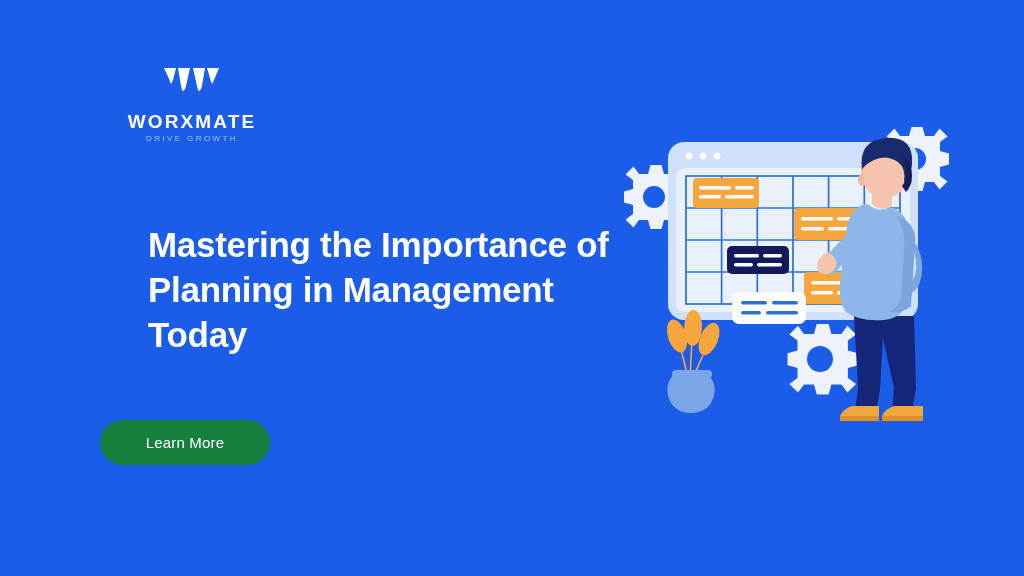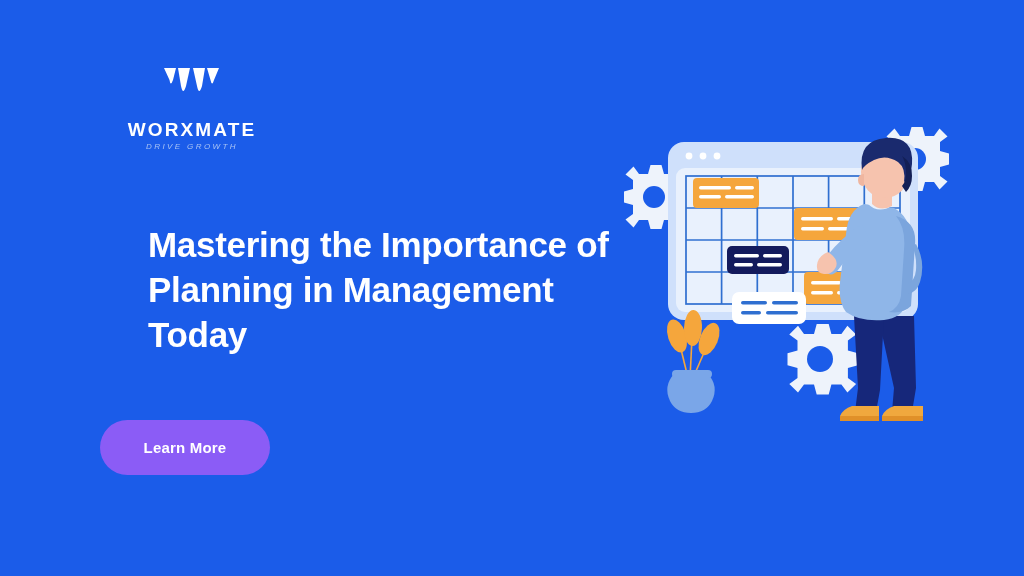--- a/index.html
+++ b/index.html
@@ -27,33 +27,32 @@
     display: flex;
     flex-direction: column;
     align-items: center;
   }
   .logo-mark {
     width: 60px;
     height: 34px;
     display: block;
   }
   .logo-word {
-    margin-top: 20px;
+    margin-top: 12px;
     color: #ffffff;
     font-size: 19px;
     font-weight: bold;
     letter-spacing: 2.1px;
     line-height: 1;
     white-space: nowrap;
   }
   .logo-tag {
     margin-top: 4px;
     color: #a9c3f4;
     font-size: 8px;
-    font-style: italic;
     letter-spacing: 2.4px;
     line-height: 1;
     white-space: nowrap;
   }
 
   
   .headline {
     position: absolute;
     left: 100px;
     top: 200px;
@@ -65,31 +64,30 @@
     letter-spacing: -0.3px;
     margin-left: 48px;
   }
 
   
   .cta {
     position: absolute;
     left: 100px;
     top: 420px;
     width: 170px;
-    height: 55px;
-    background: #8b5cf6;
+    height: 45px;
+    background: #15803d;
     border: none;
     border-radius: 28px;
     color: #ffffff;
     font-family: "Liberation Sans", sans-serif;
     font-size: 15px;
     letter-spacing: 0.2px;
     cursor: pointer;
     padding: 0;
-    font-weight: bold;
   }
 
   
   .illustration {
     position: absolute;
     left: 596px;
     top: 120px;
     width: 400px;
     height: 320px;
   }

